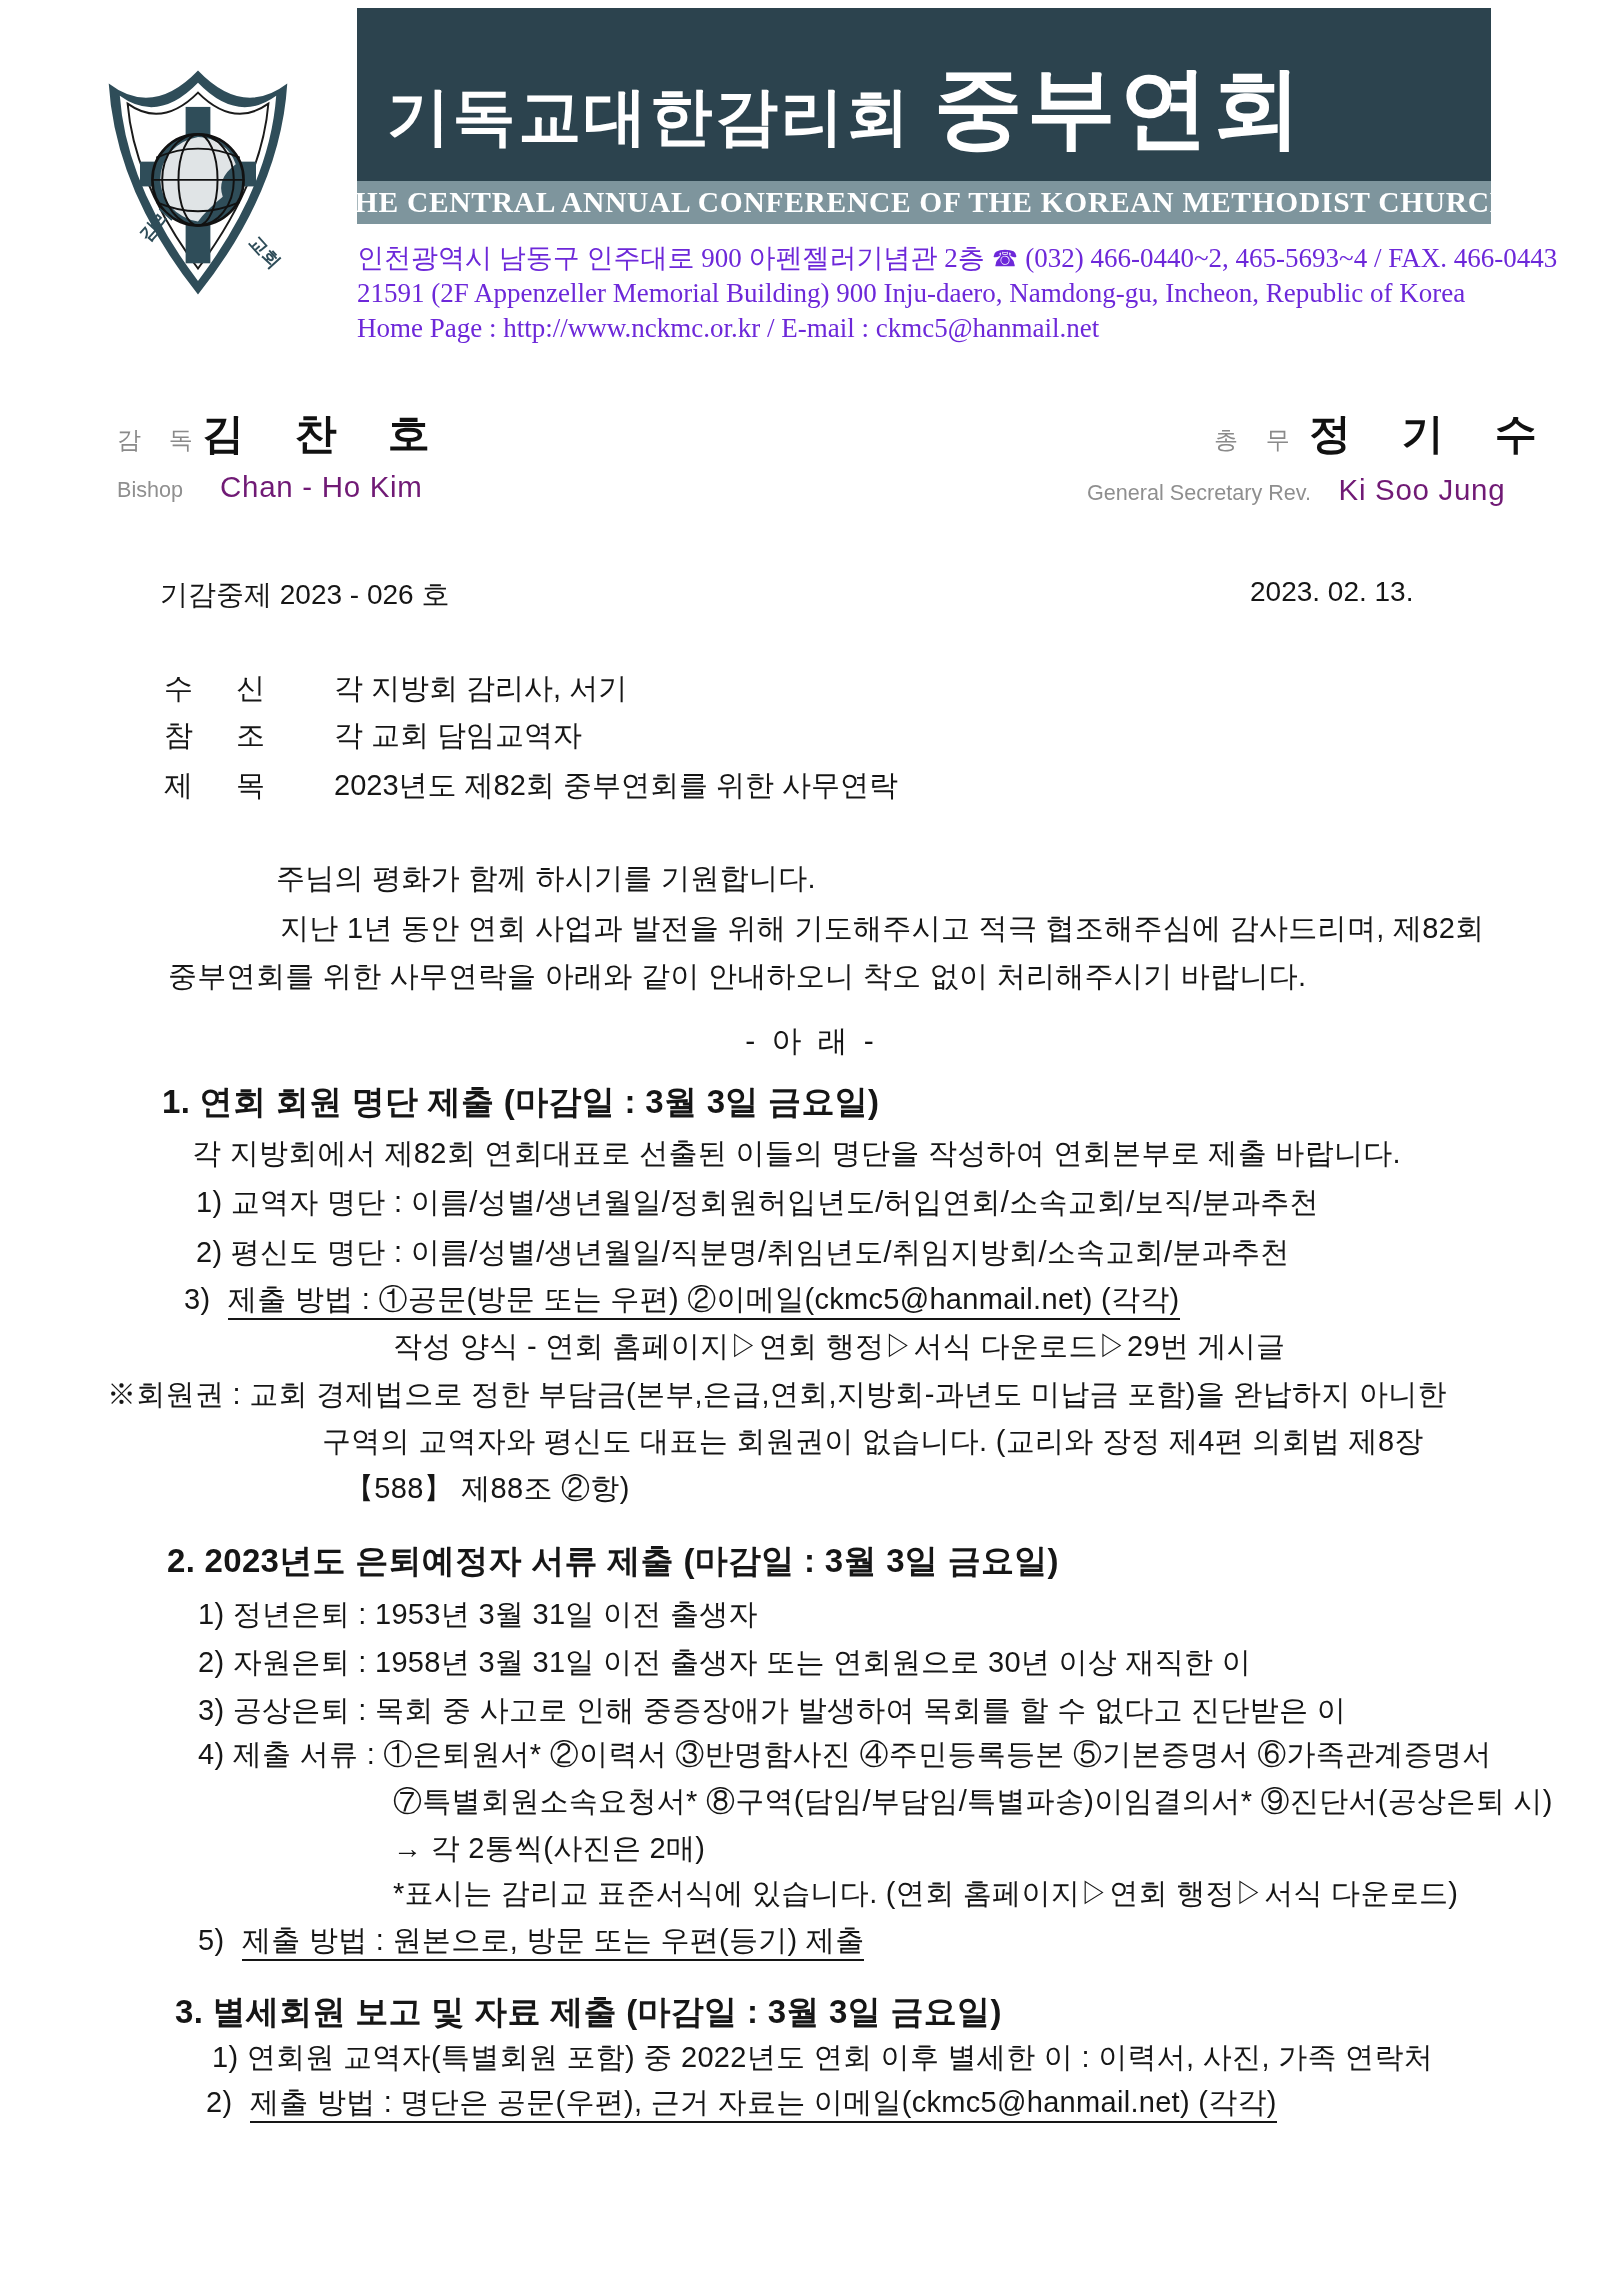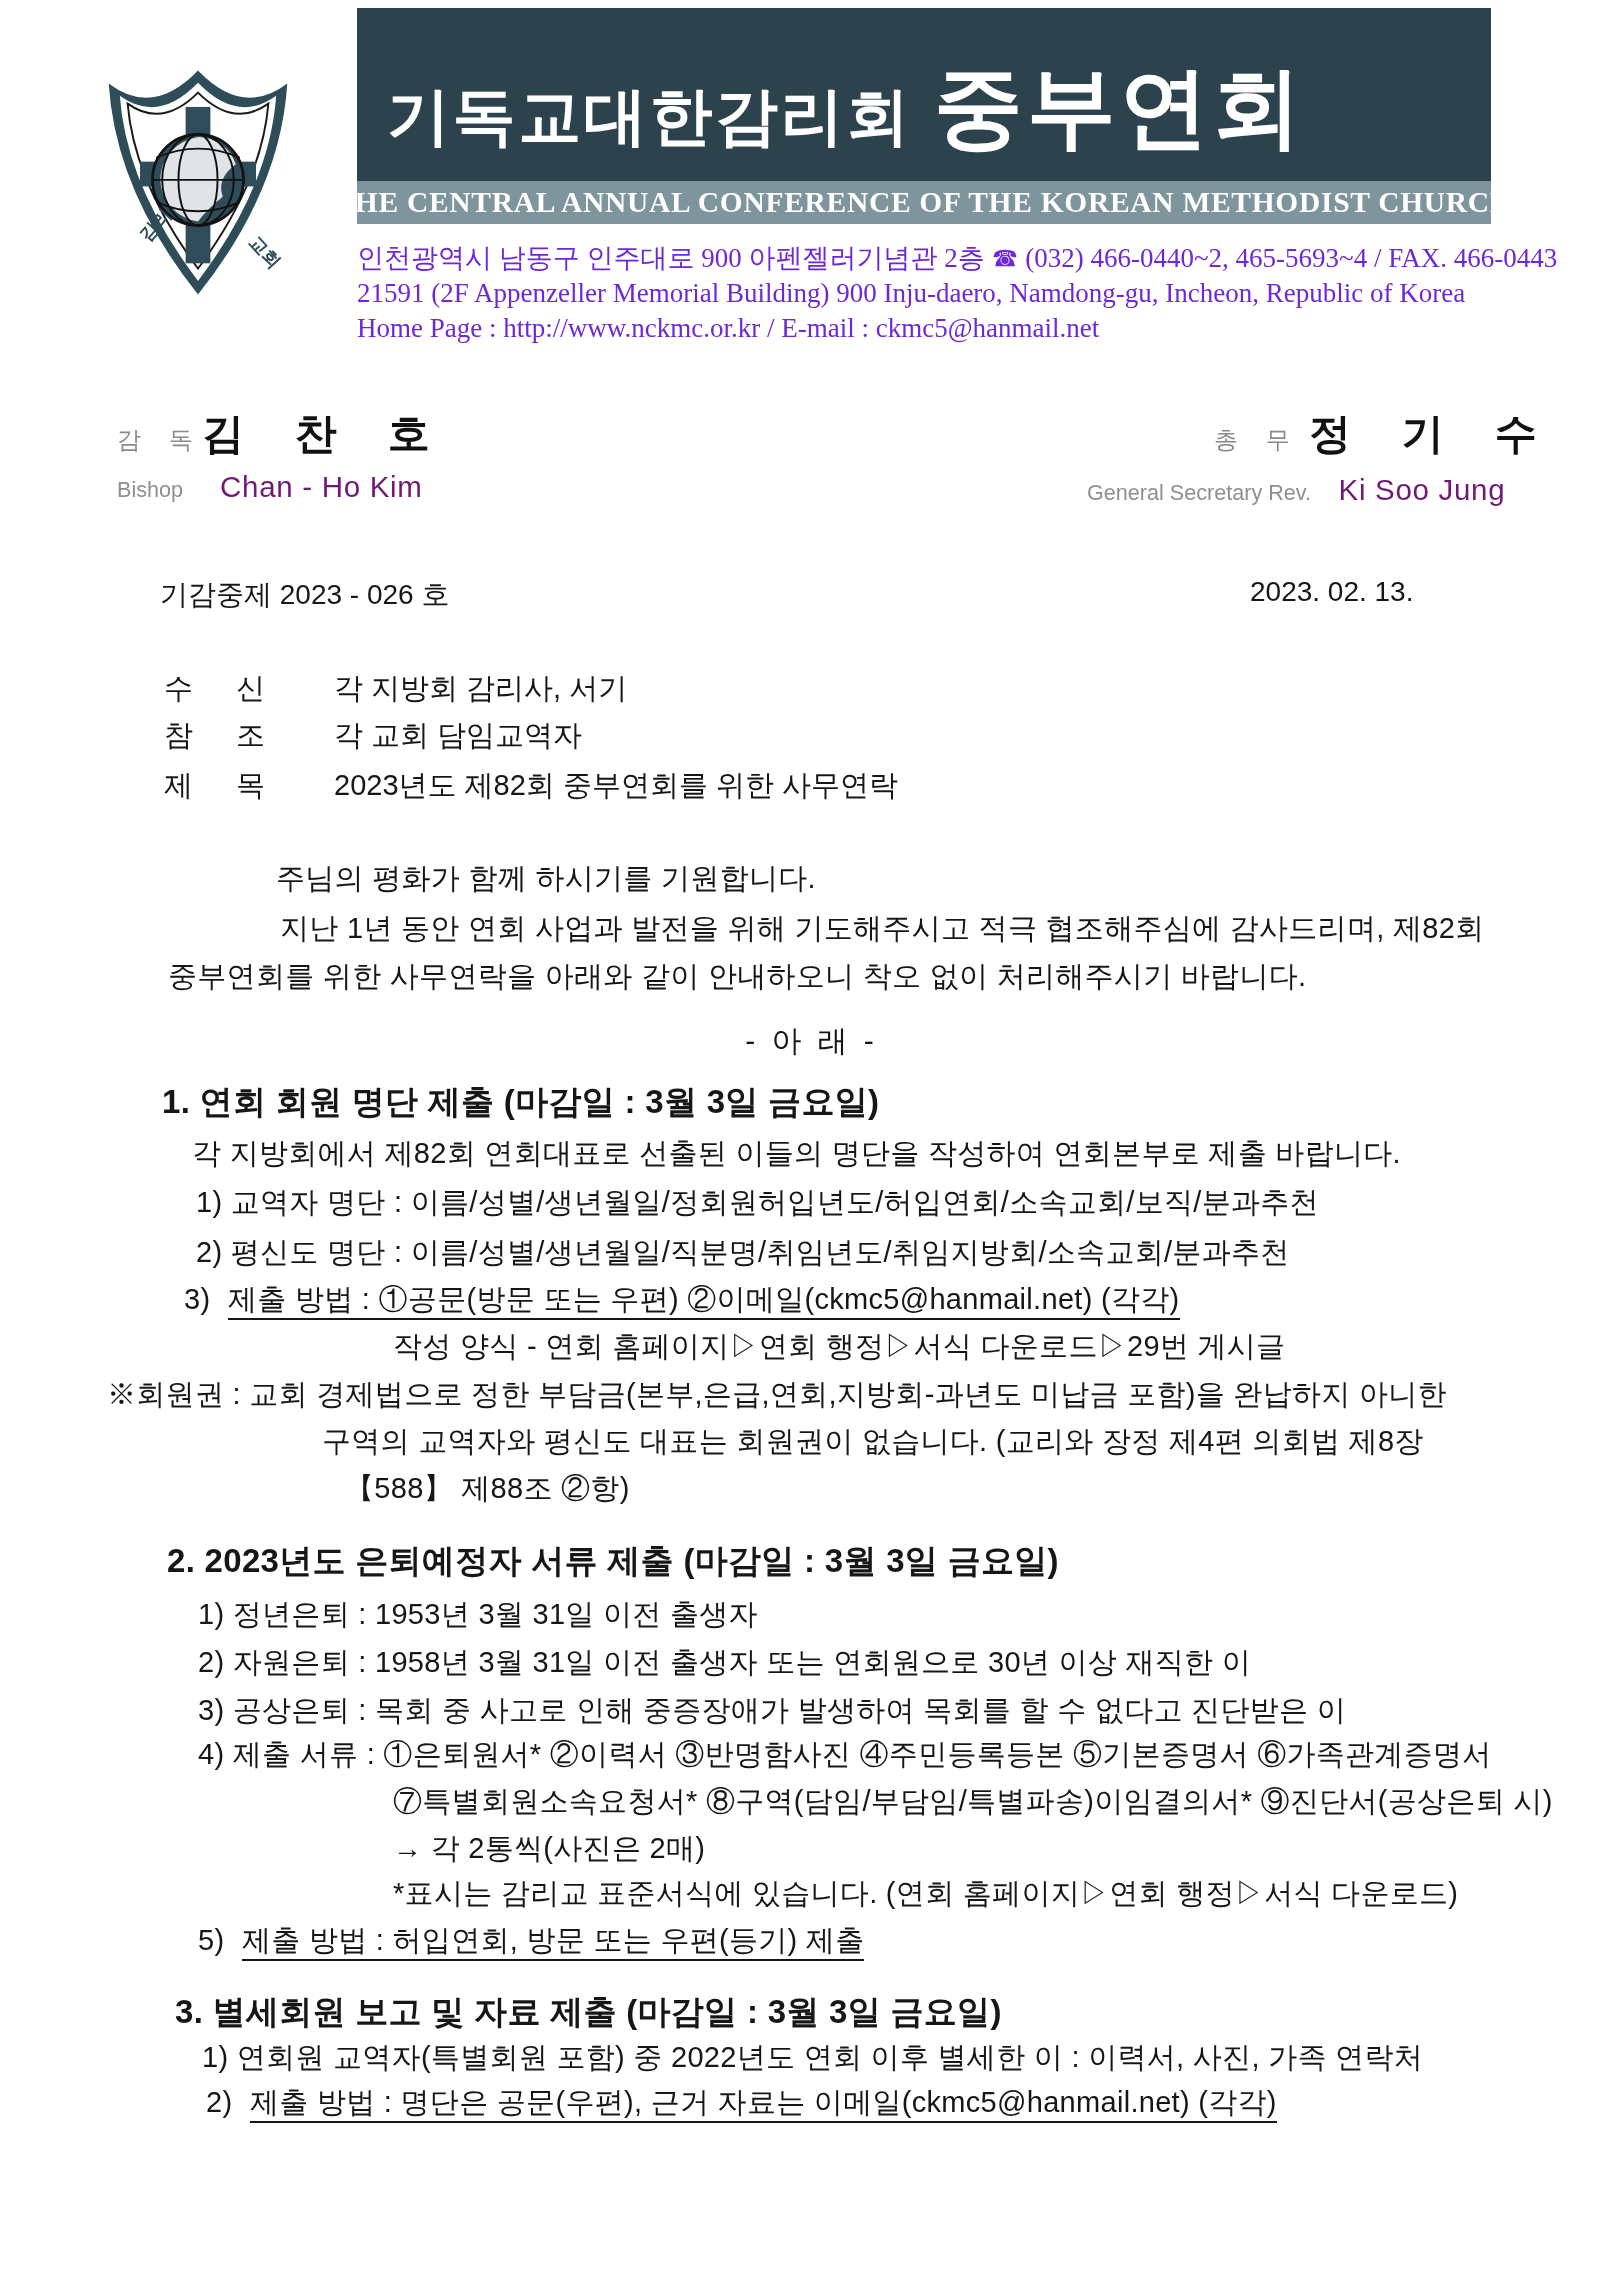--- a/index.html
+++ b/index.html
@@ -181,24 +181,24 @@
   <div class="abs heading" style="left:167px;top:1539px;">2. 2023년도 은퇴예정자 서류 제출 (마감일 : 3월 3일 금요일)</div>
   <div class="abs bodyline" style="left:198px;top:1595px;">1) 정년은퇴 : 1953년 3월 31일 이전 출생자</div>
   <div class="abs bodyline" style="left:198px;top:1643px;">2) 자원은퇴 : 1958년 3월 31일 이전 출생자 또는 연회원으로 30년 이상 재직한 이</div>
   <div class="abs bodyline" style="left:198px;top:1691px;">3) 공상은퇴 : 목회 중 사고로 인해 중증장애가 발생하여 목회를 할 수 없다고 진단받은 이</div>
   <div class="abs bodyline" style="left:198px;top:1735px;">4) 제출 서류 : ①은퇴원서* ②이력서 ③반명함사진 ④주민등록등본 ⑤기본증명서 ⑥가족관계증명서</div>
   <div class="abs bodyline" style="left:393px;top:1782px;">⑦특별회원소속요청서* ⑧구역(담임/부담임/특별파송)이임결의서* ⑨진단서(공상은퇴 시)</div>
   <div class="abs bodyline" style="left:393px;top:1829px;">→ 각 2통씩(사진은 2매)</div>
   <div class="abs bodyline" style="left:393px;top:1874px;">*표시는 감리교 표준서식에 있습니다. (연회 홈페이지▷연회 행정▷서식 다운로드)</div>
   <div class="abs bodyline" style="left:198px;top:1921px;">
     <span class="pfx">5)</span>
-    <span class="uline">제출 방법 : 허입연회, 방문 또는 우편(등기) 제출</span>
+    <span class="uline">제출 방법 : 원본으로, 방문 또는 우편(등기) 제출</span>
   </div>
 
   <div class="abs heading" style="left:175px;top:1990px;">3. 별세회원 보고 및 자료 제출 (마감일 : 3월 3일 금요일)</div>
-  <div class="abs bodyline" style="left:202px;top:2038px;text-align:right;">1) 연회원 교역자(특별회원 포함) 중 2022년도 연회 이후 별세한 이 : 이력서, 사진, 가족 연락처</div>
+  <div class="abs bodyline" style="left:212px;top:2038px;text-align:right;">1) 연회원 교역자(특별회원 포함) 중 2022년도 연회 이후 별세한 이 : 이력서, 사진, 가족 연락처</div>
   <div class="abs bodyline" style="left:206px;top:2083px;">
     <span class="pfx">2)</span>
     <span class="uline">제출 방법 : 명단은 공문(우편), 근거 자료는 이메일(ckmc5@hanmail.net) (각각)</span>
   </div>
 
 </div>
 
 
 </body></html>

